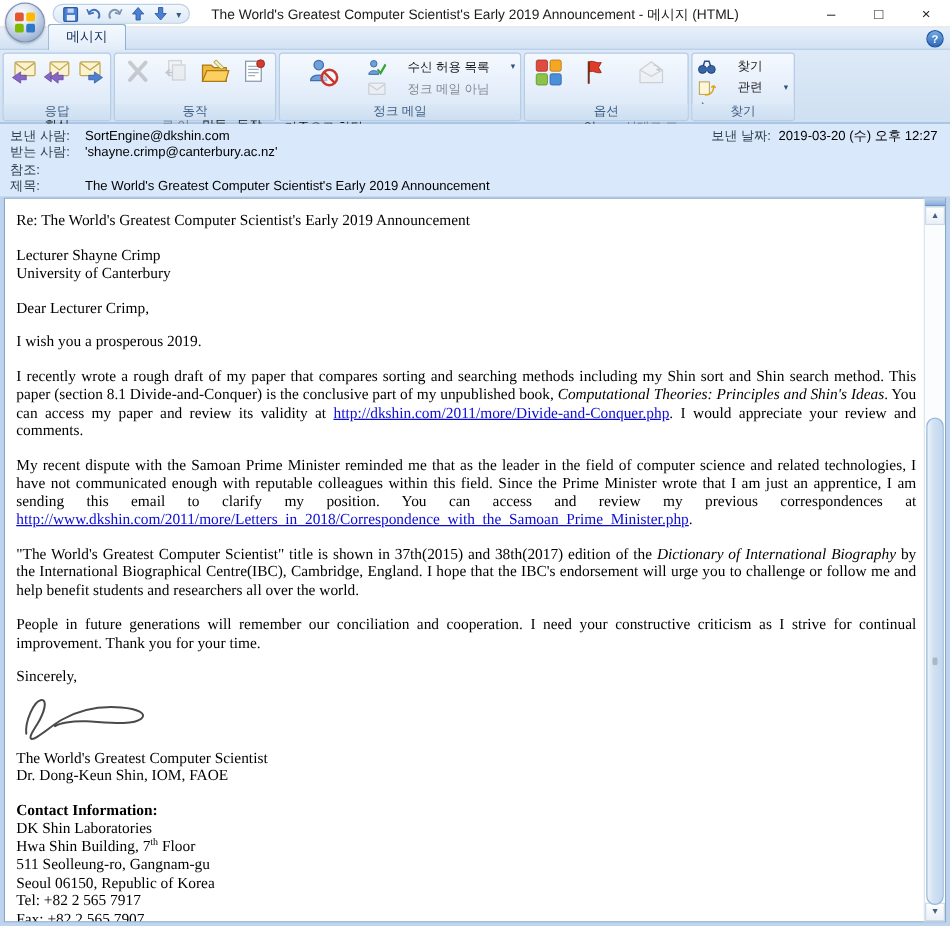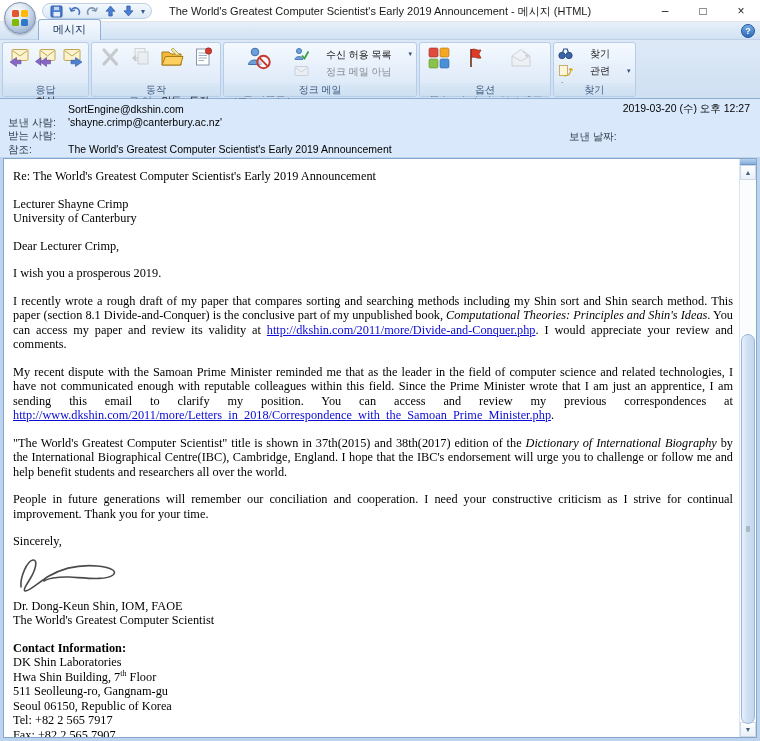--- a/index.html
+++ b/index.html
@@ -52,21 +52,21 @@
   .sbtn { display:flex; align-items:center; gap:17px; font-size:10px; color:#1a1a1a; padding:1px 2px;
           line-height:1.1; }
   .dis { opacity:.5; filter:grayscale(1); }
   .menu-arrow { font-size:7px; color:#30507a; }
   .smallcol { display:flex; flex-direction:column; gap:2px; padding-top:2px; }
   .w27{width:27px} .w31{width:31px} .w34{width:34px} .w64{width:66px} .w38{width:38px} .w52{width:54px}
 
   
   .hdr { height:58px; background:#d9e9fb; padding:3px 8px 0 8px; position:relative; font-size:10.5px; }
   .hrow { display:flex; height:13.5px; align-items:center; }
-  .hlabel { width:60px; color:#33404f; flex:none;margin-top:28px; }
+  .hlabel { width:60px; color:#33404f; flex:none; }
   .hvalue { color:#000; }
   .sentdate { position:absolute; right:10px; top:3px; display:flex; gap:6px; }
 
   
   .bodyframe { position:absolute; left:3px; right:3px; top:158px; bottom:3px;
                background:#fff; border:1px solid #86a7cc; display:flex; }
   .email-body { flex:1; padding:10px 6px 0 9px; font-family:"Liberation Serif","DejaVu Serif",serif;
                 font-size:12.3px; line-height:1.18; color:#000; overflow:hidden; }
   .email-body p { margin:0 0 13px; }
   .email-body .j { text-align:justify; }
@@ -351,22 +351,22 @@
       <div class="gap"></div>
       <p>I wish you a prosperous 2019.</p>
       <p class="j"><span>I recently wrote a rough draft of my paper that compares sorting and searching methods including my Shin sort and Shin search method. This paper (section 8.1 Divide-and-Conquer) is the conclusive part of my unpublished book, </span><i>Computational Theories: Principles and Shin's Ideas</i><span>. You can access my paper and review its validity at </span><a class="lnk">http://dkshin.com/2011/more/Divide-and-Conquer.php</a><span>. I would appreciate your review and comments.</span></p>
       <p class="j"><span>My recent dispute with the Samoan Prime Minister reminded me that as the leader in the field of computer science and related technologies, I have not communicated enough with reputable colleagues within this field. Since the Prime Minister wrote that I am just an apprentice, I am sending this email to clarify my position. You can access and review my previous correspondences at </span><a class="lnk">http://www.dkshin.com/2011/more/Letters_in_2018/Correspondence_with_the_Samoan_Prime_Minister.php</a><span>.</span></p>
       <p class="j"><span>"The World's Greatest Computer Scientist" title is shown in 37th(2015) and 38th(2017) edition of the </span><i>Dictionary of International Biography</i><span> by the International Biographical Centre(IBC), Cambridge, England. I hope that the IBC's endorsement will urge you to challenge or follow me and help benefit students and researchers all over the world.</span></p>
       <p class="j">People in future generations will remember our conciliation and cooperation. I need your constructive criticism as I strive for continual improvement. Thank you for your time.</p>
       <p class="tight">Sincerely,</p>
       <svg class="sig-svg" width="118" height="42" viewBox="0 0 118 42">
         <path d="M6 36 C5 26 12 10 18 9 C23 8.5 21 18 15 28 C11 34.5 8 39 10 40 C13 41.5 24 31 34 25 C48 17 64 13.5 82 15 C95 16 103 20 98 24 C91 29.5 72 27 54 26 C42 25.5 32 28 29 30" fill="none" stroke="#4a4a4a" stroke-width="1.6" stroke-linecap="round"></path>
       </svg>
+      <p class="tight">The World's Greatest Computer Scientist</p>
       <p class="tight">Dr. Dong-Keun Shin, IOM, FAOE</p>
-      <p class="tight">The World's Greatest Computer Scientist</p>
       <div class="gap"></div>
       <p class="tight contact-head">Contact Information:</p>
       <p class="tight">DK Shin Laboratories</p>
       <p class="tight"><span>Hwa Shin Building, 7</span><sup>th</sup><span> Floor</span></p>
       <p class="tight">511 Seolleung-ro, Gangnam-gu</p>
       <p class="tight">Seoul 06150, Republic of Korea</p>
       <p class="tight">Tel: +82 2 565 7917</p>
       <p class="tight">Fax: +82 2 565 7907</p>
 
     </div>

